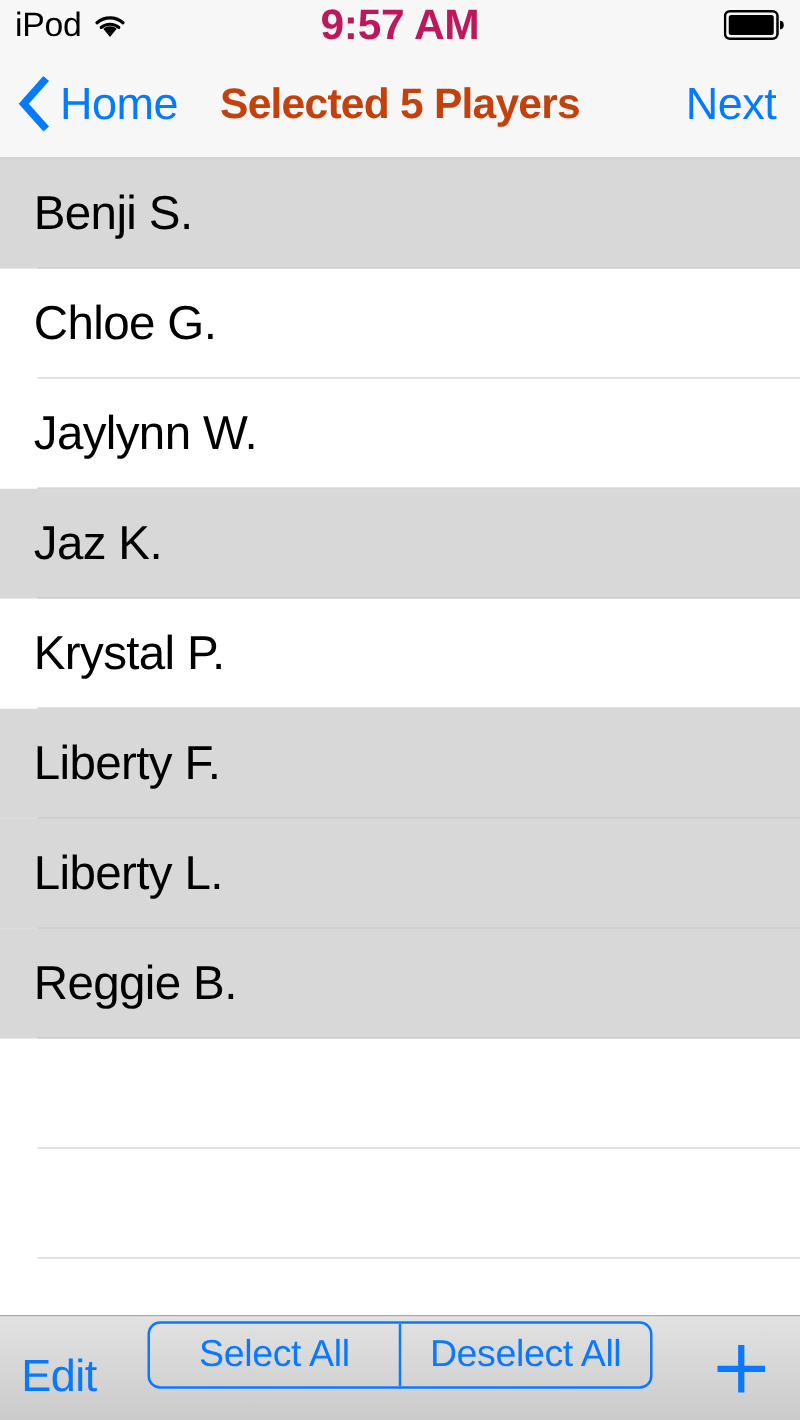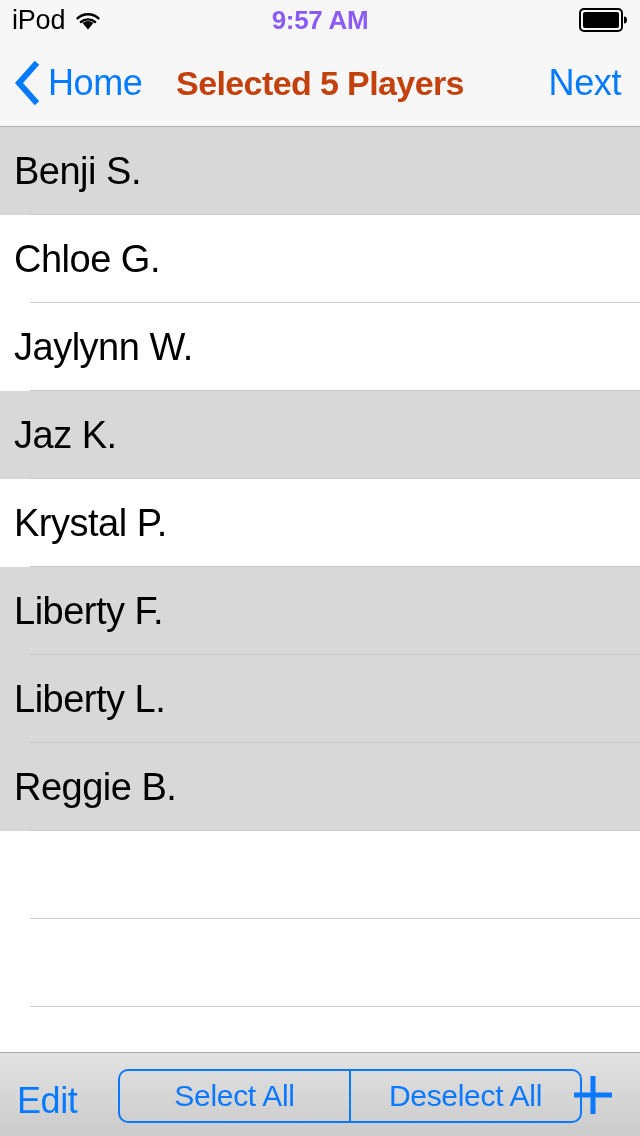--- a/index.html
+++ b/index.html
@@ -56,22 +56,22 @@
     left: 0;
     right: 0;
     top: 0;
     height: 40px;
     display: flex;
     align-items: center;
     justify-content: center;
     pointer-events: none;
   }
   .clock-label {
-    font-size: 26px;
-    color: #8b5cf6;
+    font-size: 34px;
+    color: #be185d;
     font-weight: 700;
     letter-spacing: -0.3px;
     line-height: 1;
   }
   .status-right {
     position: absolute;
     right: 11px;
     top: 0;
     height: 40px;
     display: flex;
@@ -170,21 +170,21 @@
   }
   .table-row .sep {
     position: absolute;
     left: 30px;
     right: 0;
     bottom: 0;
     height: 1px;
     background: #c8c8c8;
   }
   .row-label {
-    padding-left: 14px;
+    padding-left: 27px;
     font-size: 38px;
     color: #000;
     letter-spacing: -0.5px;
     line-height: 1;
     white-space: nowrap;
   }
   .table-row.empty .row-label {
     font-size: 0;
   }
 
@@ -210,22 +210,22 @@
   }
   .toolbar-edit-label {
     font-size: 36px;
     color: #057aff;
     letter-spacing: -0.4px;
     line-height: 1;
   }
   .segmented-control {
     position: absolute;
     left: 118px;
-    top: 16px;
-    width: 464px;
+    top: 4px;
+    width: 404px;
     height: 54px;
     box-sizing: border-box;
     border: 2px solid #0b79ff;
     border-radius: 10px;
     display: flex;
     overflow: hidden;
     background: transparent;
   }
   .segment {
     flex: 1 1 50%;

